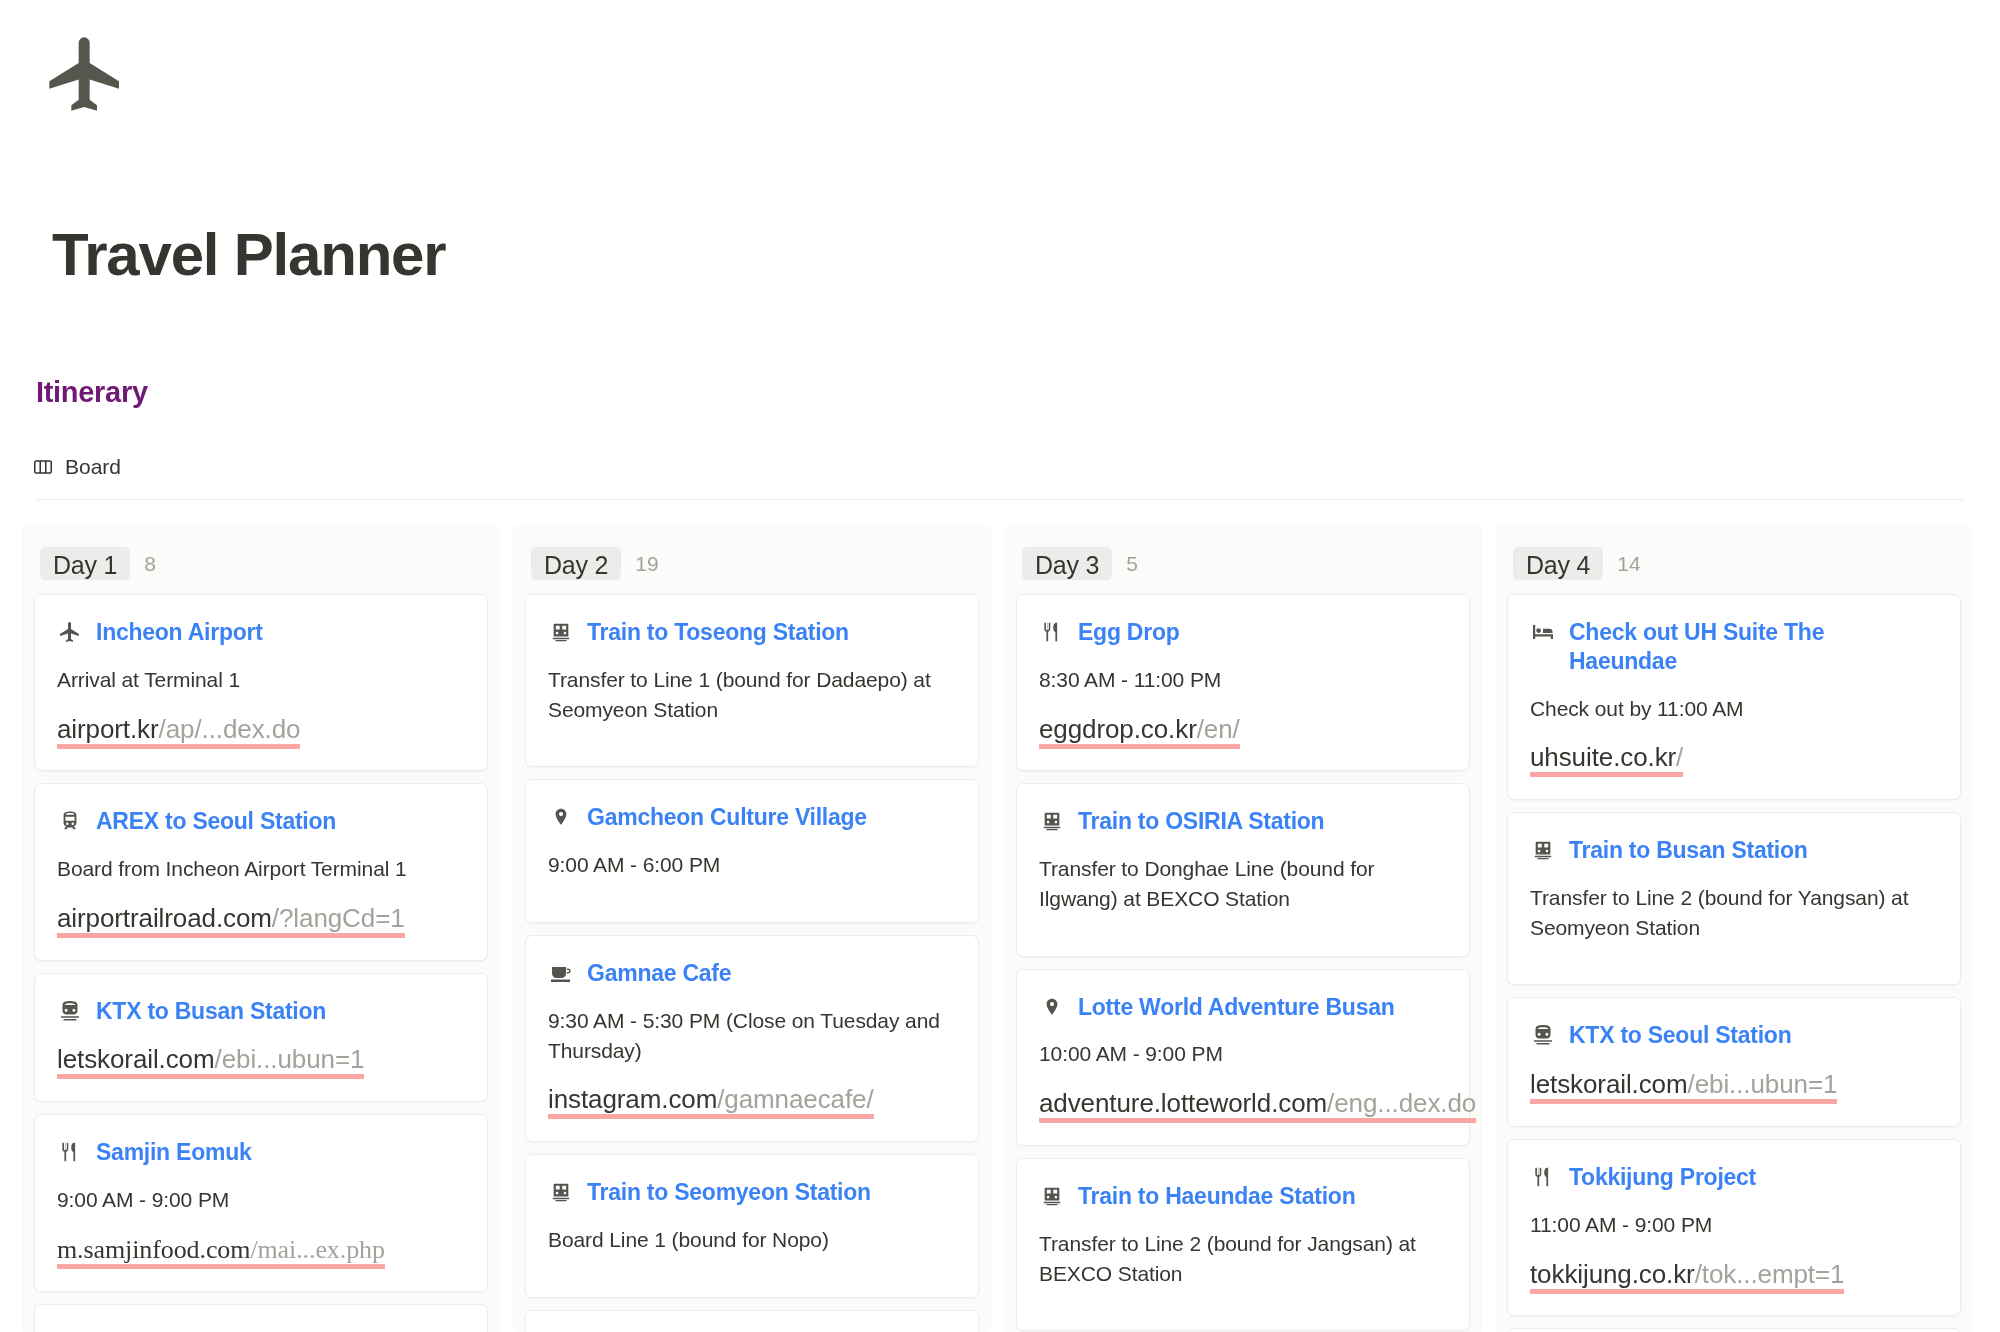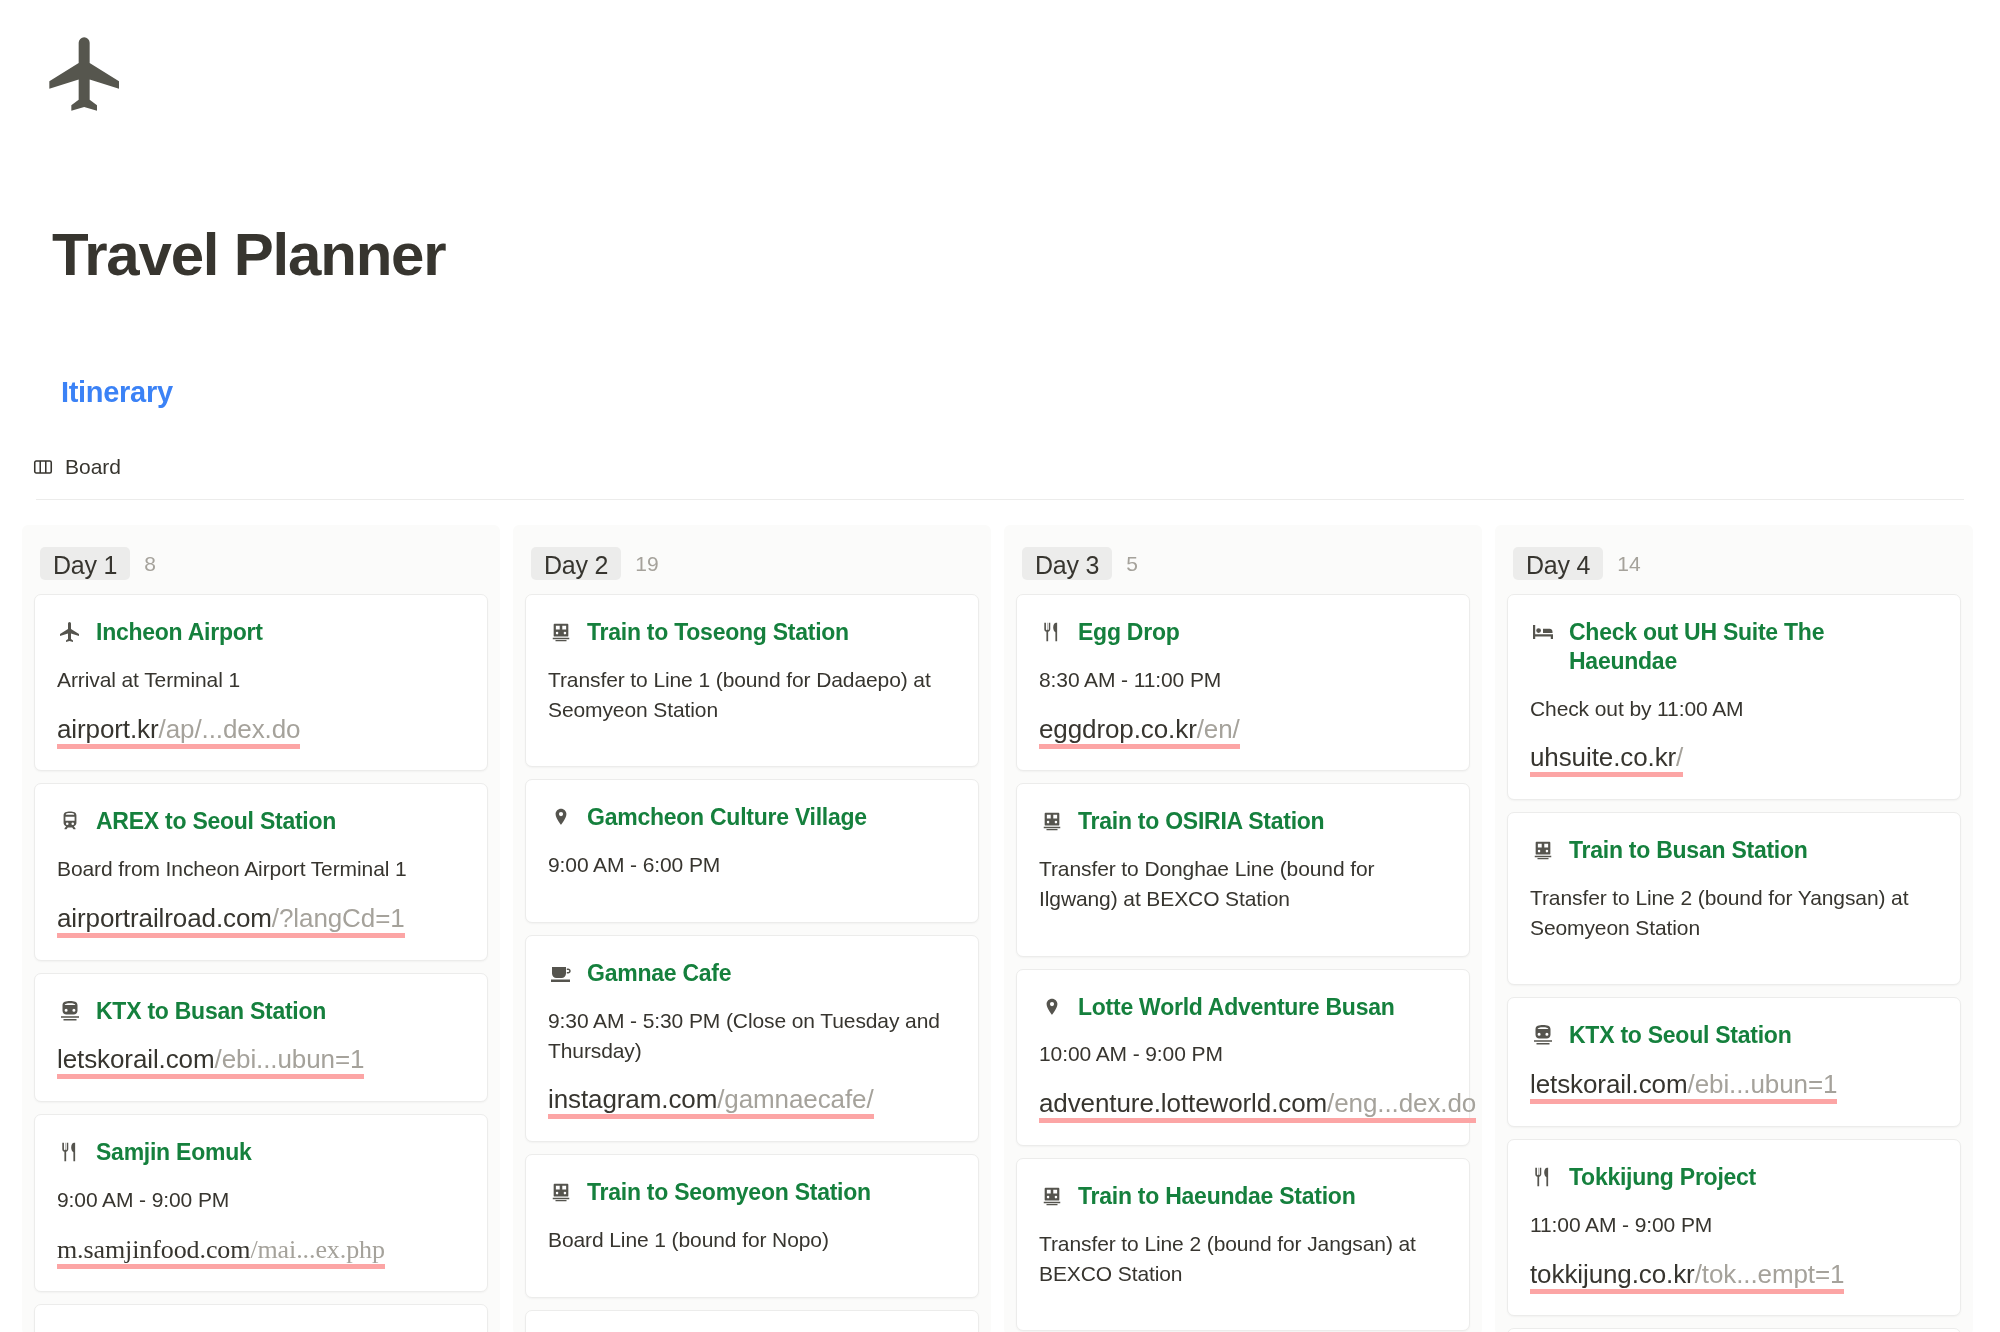--- a/index.html
+++ b/index.html
@@ -20,21 +20,21 @@
     display: flex; align-items: center; justify-content: center;
   }
   .page-title {
     position: absolute; left: 52px; top: 225px;
     font-size: 60px; font-weight: 700; letter-spacing: -1.2px;
     color: #37352f; line-height: 1;
   }
   .section-title {
     position: absolute; left: 36px; top: 378px;
     font-size: 29px; font-weight: 700; letter-spacing: -0.3px;
-    color: #3b82f6; line-height: 1; margin-left: 25px;
+    color: #701a75; line-height: 1;
   }
   .view-tab {
     position: absolute; left: 32px; top: 455px;
     display: flex; align-items: center; gap: 11px;
     font-size: 21px; color: #37352f; font-weight: 400;
   }
   .view-tab .board-icon { display: flex; align-items: center; color: #37352f; }
   .divider {
     position: absolute; left: 36px; top: 499px;
     width: 1928px; height: 1px; background: #ececeb;
@@ -70,21 +70,21 @@
   .card {
     background: #ffffff;
     border: 1px solid #ececeb;
     border-radius: 7px;
     box-shadow: 0 1px 2px rgba(15,15,15,0.04);
     padding: 22px 22px 24px 22px;
     margin-bottom: 12px;
   }
   .card-title {
     display: flex; align-items: flex-start; gap: 14px;
-    font-size: 23px; font-weight: 600; color: #15803d;
+    font-size: 23px; font-weight: 600; color: #3b82f6;
     letter-spacing: -0.25px; line-height: 1.25;
     margin-bottom: 18px;
   }
   .card-title .ic {
     flex: 0 0 auto; width: 25px; height: 28px;
     display: flex; align-items: center; justify-content: center;
     color: #55544e; margin-top: 1px;
   }
   .card-title .tx { padding-top: 1px; }
   .card-sub {

